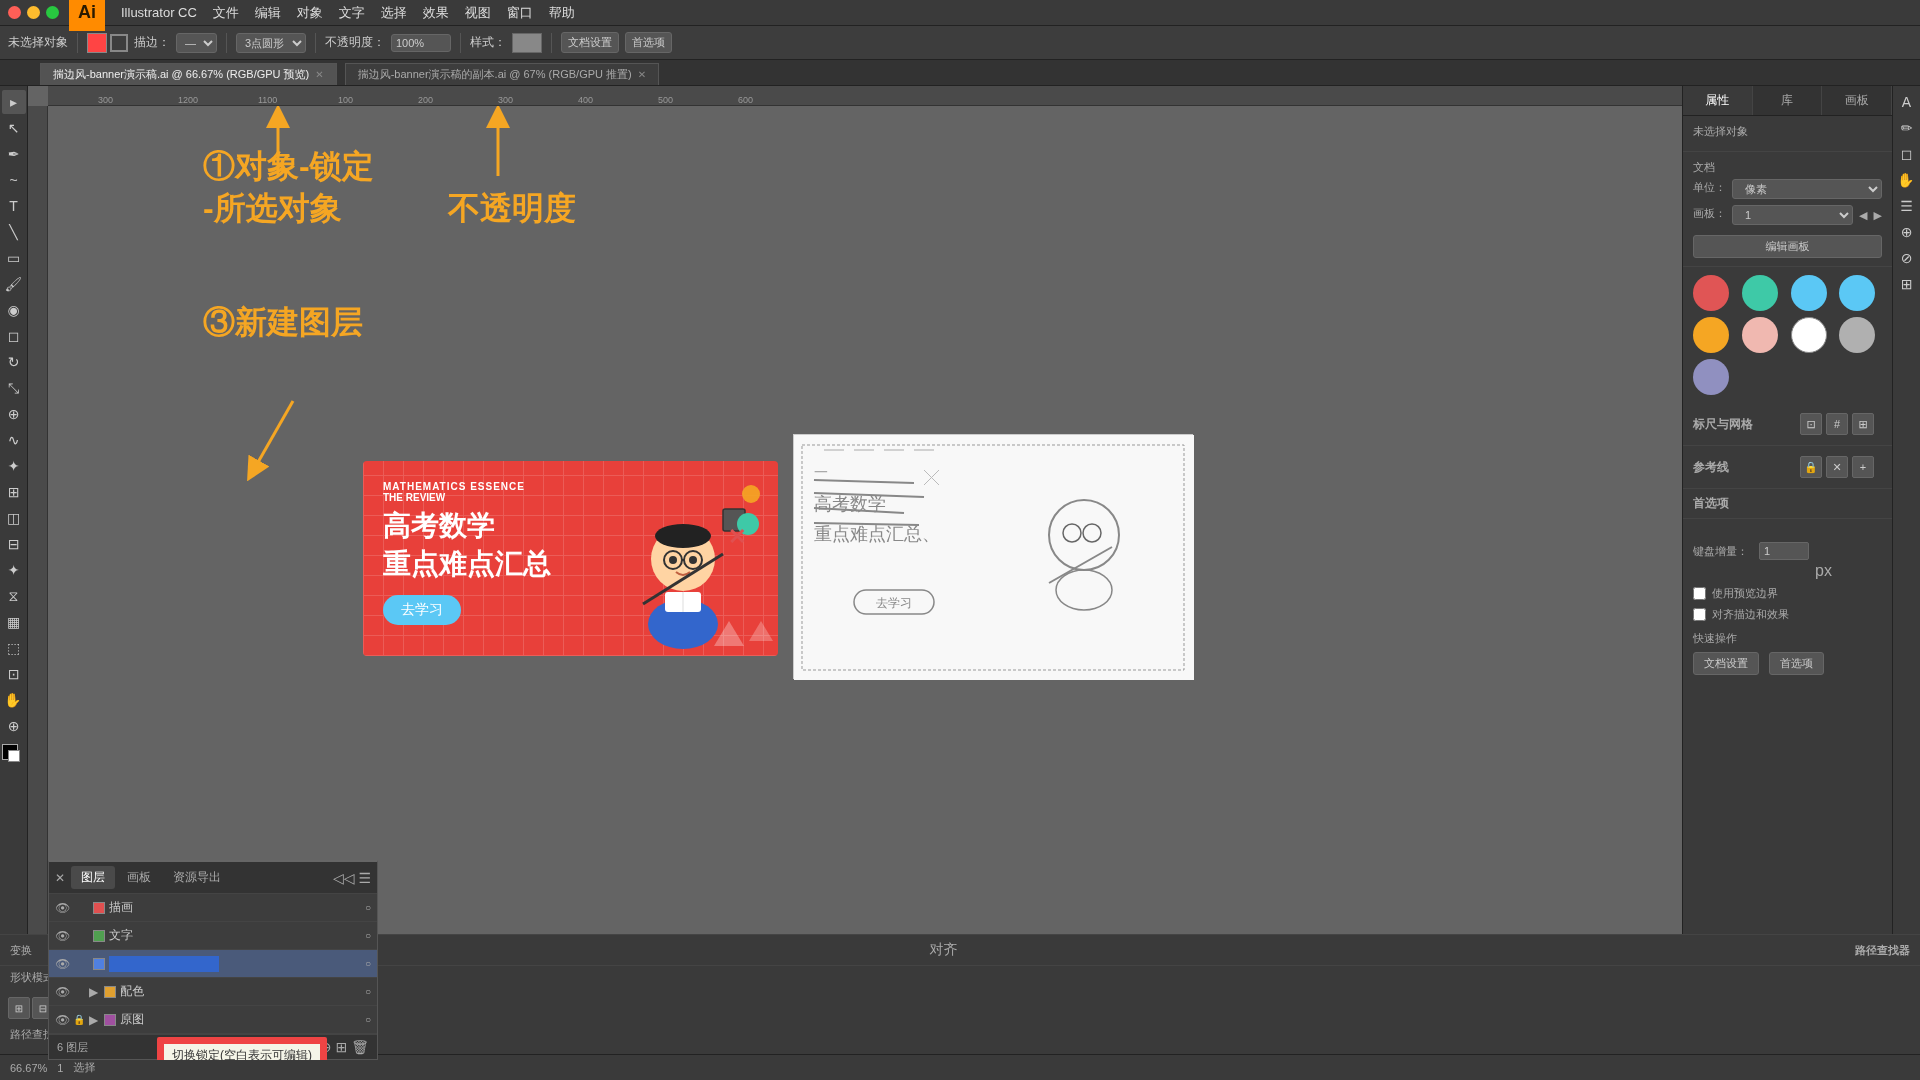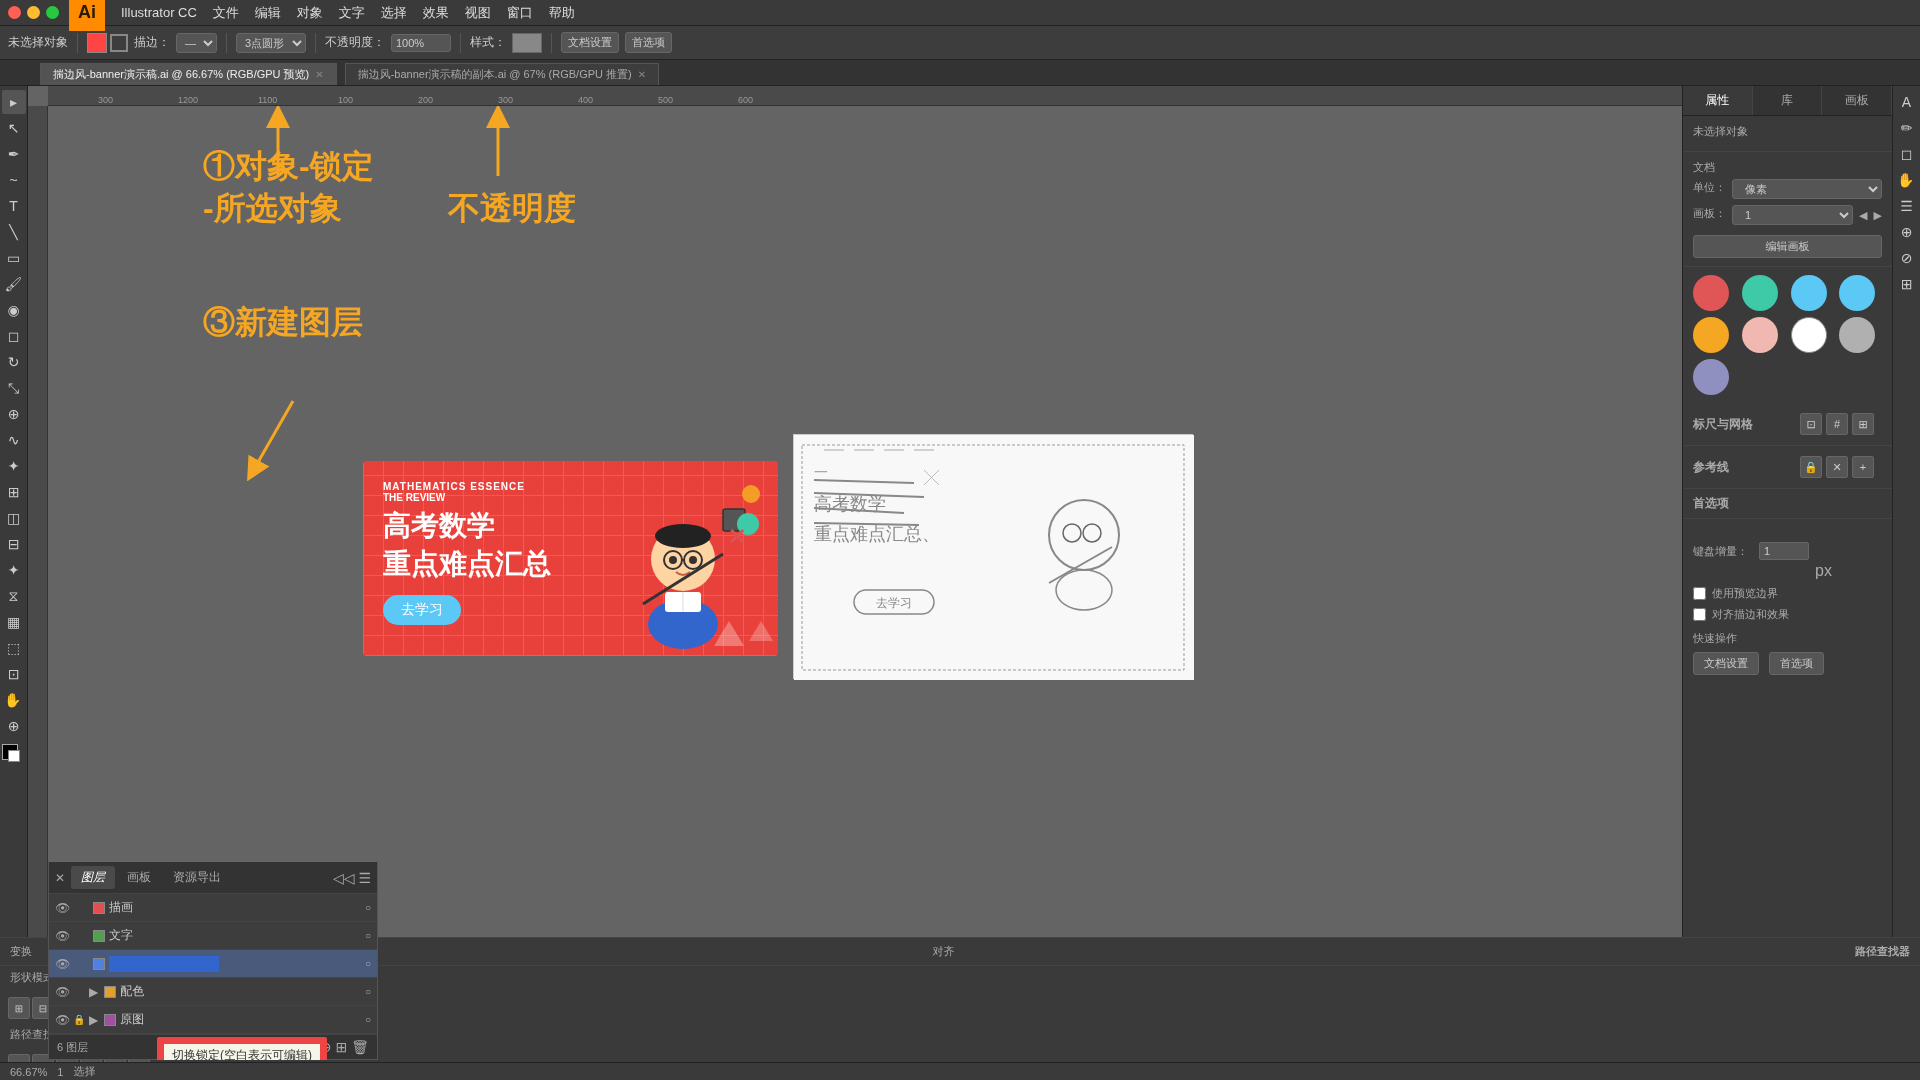--- a/index.html
+++ b/index.html
@@ -185,40 +185,40 @@
     
     #right-icons {
       width: 28px; background: #3a3a3a;
       border-left: 1px solid #222;
       display: flex; flex-direction: column; align-items: center;
       padding: 4px 0; gap: 2px;
     }
 
     
     #bottombar {
-      position: fixed; bottom: 0; left: 0; right: 0; height: 18px;
+      position: fixed; bottom: 0; left: 0; right: 0; height: 26px;
       background: #3a3a3a; border-top: 1px solid #222;
       display: flex; align-items: center; padding: 0 10px; gap: 10px;
     }
     .bb-text { color: #aaa; font-size: 11px; }
 
     
     #layers-panel {
       position: absolute; bottom: 0; left: 0; width: 330px;
       background: #3d3d3d; border: 1px solid #555; border-top: 2px solid #666;
       z-index: 100;
     }
     .lp-header {
       display: flex; align-items: center; gap: 2px;
       background: #333; padding: 4px 6px; border-bottom: 1px solid #444;
     }
     .lp-tab {
       padding: 3px 10px; font-size: 12px; color: #aaa; cursor: pointer;
     }
-    .lp-tab.active { color: #fff; background: #4a4a4a; border-radius: 3px; font-style: italic; }
+    .lp-tab.active { color: #fff; background: #4a4a4a; border-radius: 3px; }
     .lp-controls { margin-left: auto; display: flex; gap: 4px; }
     .lp-ctrl { color: #aaa; font-size: 14px; cursor: pointer; }
 
     .layer-row {
       display: flex; align-items: center; padding: 3px 6px;
       border-bottom: 1px solid #444; cursor: pointer; height: 28px;
     }
     .layer-row.active { background: #4a5a7a; }
     .layer-eye { width: 18px; color: #aaa; font-size: 12px; cursor: pointer; }
     .layer-lock { width: 16px; color: #aaa; font-size: 10px; cursor: pointer; }
@@ -666,21 +666,21 @@
       <div class="rp-label">快速操作</div>
       <div style="margin-top:6px;display:flex;gap:6px;">
         <button class="qa-btn">文档设置</button>
         <button class="qa-btn">首选项</button>
       </div>
     </div>
 
     <div style="position:absolute;bottom:0;left:0;right:0;background:#3a3a3a;border-top:1px solid #444;">
       <div class="section-header">
         <span style="font-size:11px;color:#aaa;">变换</span>
-        <span style="font-size:11px;color:#aaa;">对齐</span>
+        <span style="font-size:14px;color:#aaa;">对齐</span>
         <span style="font-size:11px;color:#aaa;font-weight:bold;">路径查找器</span>
       </div>
       <div class="rp-label" style="padding:4px 10px;">形状模式：</div>
       <div class="rp-align-row">
         <div class="rp-align-btn">⊞</div>
         <div class="rp-align-btn">⊟</div>
         <div class="rp-align-btn">⊠</div>
         <div class="rp-align-btn">⊡</div>
       </div>
       <div class="rp-label" style="padding:4px 10px;">路径查找器：</div>

